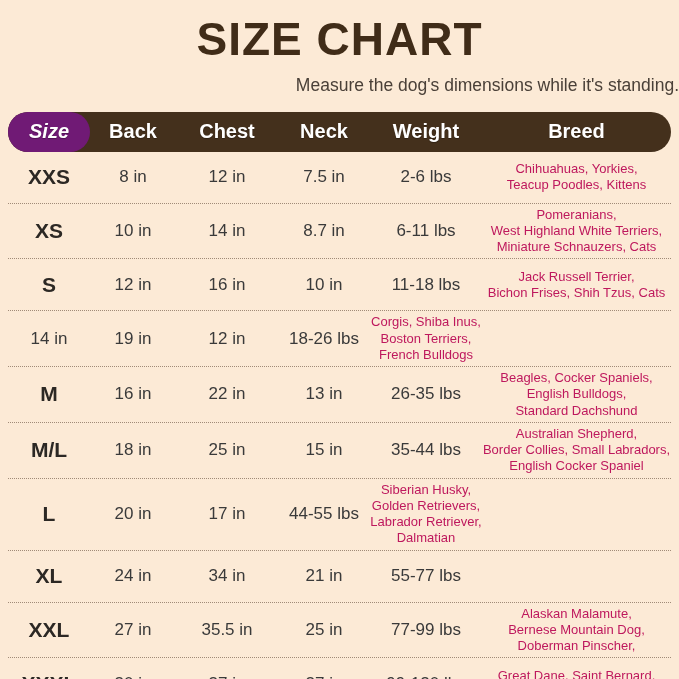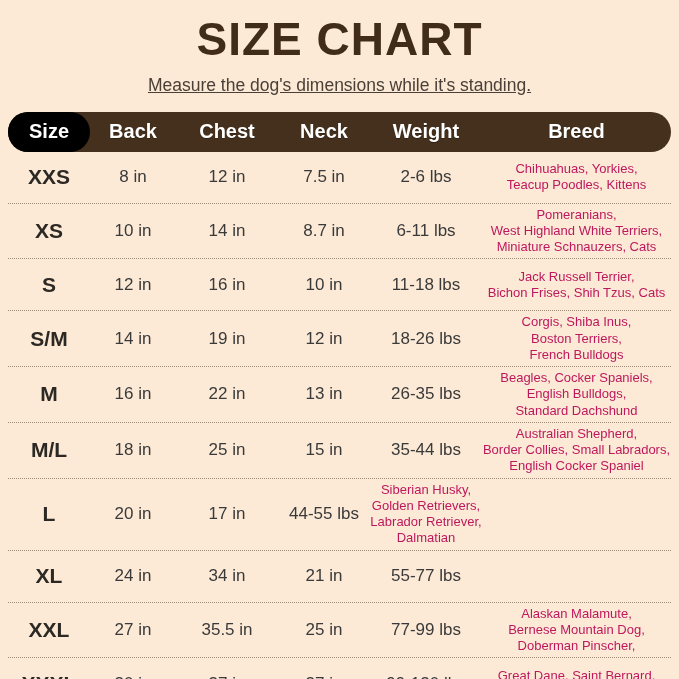--- a/index.html
+++ b/index.html
@@ -16,25 +16,24 @@
   .page-title {
     text-align: center;
     padding-top: 14px;
     font-size: 46px;
     font-weight: bold;
     letter-spacing: 1px;
     color: #402c18;
     line-height: 1.1;
   }
   .page-subtitle {
-    text-align: center;
+    text-align: right;
     margin-top: 10px;
     font-size: 17.5px;
     color: #4a4038;
-    text-decoration: underline;
   }
   .chart {
     margin: 16px 8px 0 8px;
   }
   .head-row {
     display: grid;
     grid-template-columns: 82px 86px 102px 92px 112px 1fr;
     height: 40px;
     background: #44301c;
     border-radius: 20px;
@@ -42,22 +41,23 @@
   .head-cell {
     display: flex;
     align-items: center;
     justify-content: center;
     color: #ffffff;
     font-weight: bold;
     font-size: 20px;
     text-shadow: 0 1px 1px rgba(0,0,0,0.3);
   }
   .size-pill {
-    background: #000000;
+    background: #701a75;
     border-radius: 20px;
+    font-style: italic;
   }
   .row {
     display: grid;
     grid-template-columns: 82px 86px 102px 92px 112px 1fr;
     align-items: center;
     text-align: center;
     min-height: 45px;
     padding: 3px 0;
     border-bottom: 1px dotted #a08b78;
   }
@@ -119,21 +119,20 @@
     <div class="cell-size">S</div>
     <div class="cell-val">12 in</div>
     <div class="cell-val">16 in</div>
     <div class="cell-val">10 in</div>
     <div class="cell-val">11-18 lbs</div>
     <div class="cell-breed">Jack Russell Terrier,
 Bichon Frises, Shih Tzus, Cats</div>
   </div>
 
   <div class="row">
-    <div class="cell-size">S/M</div>
     <div class="cell-val">14 in</div>
     <div class="cell-val">19 in</div>
     <div class="cell-val">12 in</div>
     <div class="cell-val">18-26 lbs</div>
     <div class="cell-breed">Corgis, Shiba Inus,
 Boston Terriers,
 French Bulldogs</div>
   </div>
 
   <div class="row">

